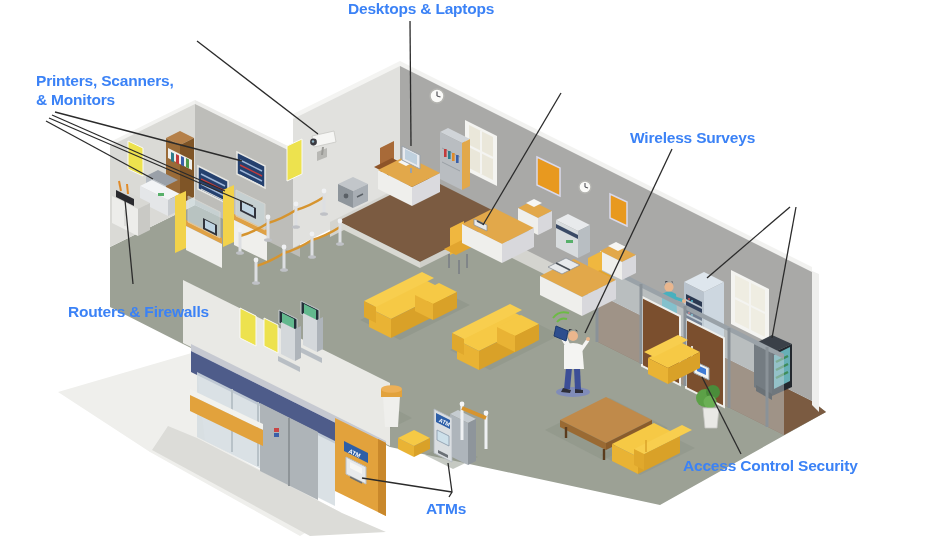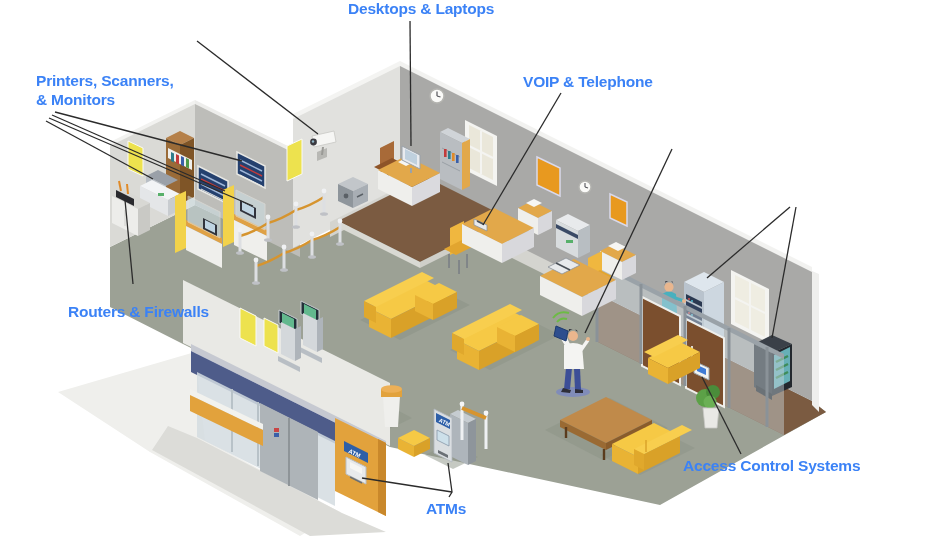--- a/index.html
+++ b/index.html
@@ -531,17 +531,17 @@
     <line x1="133" y1="284" x2="125" y2="200"></line>
     <line x1="741" y1="454" x2="702" y2="377"></line>
     <polyline points="448,463 452,492 449,497"></polyline>
     <line x1="452" y1="492" x2="362" y2="478"></line>
   </g>
 </svg>
 
 <div class="callout" style="left:348px;top:-1px;">Desktops &amp; Laptops</div>
 <div class="callout" style="left:4px;top:71px;margin-left:32px;">Printers, Scanners,
 &amp; Monitors</div>
-<div class="callout" style="left:523px;top:72px;">VOIP &amp; Telephone</div>
+<div class="callout" style="left:630px;top:128px;">Wireless Surveys</div>
 <div class="callout" style="left:68px;top:302px;">Routers &amp; Firewalls</div>
-<div class="callout" style="left:683px;top:456px;">Access Control Systems</div>
+<div class="callout" style="left:683px;top:456px;">Access Control Security</div>
 <div class="callout" style="left:426px;top:499px;">ATMs</div>
 </div>
 
 </body></html>

